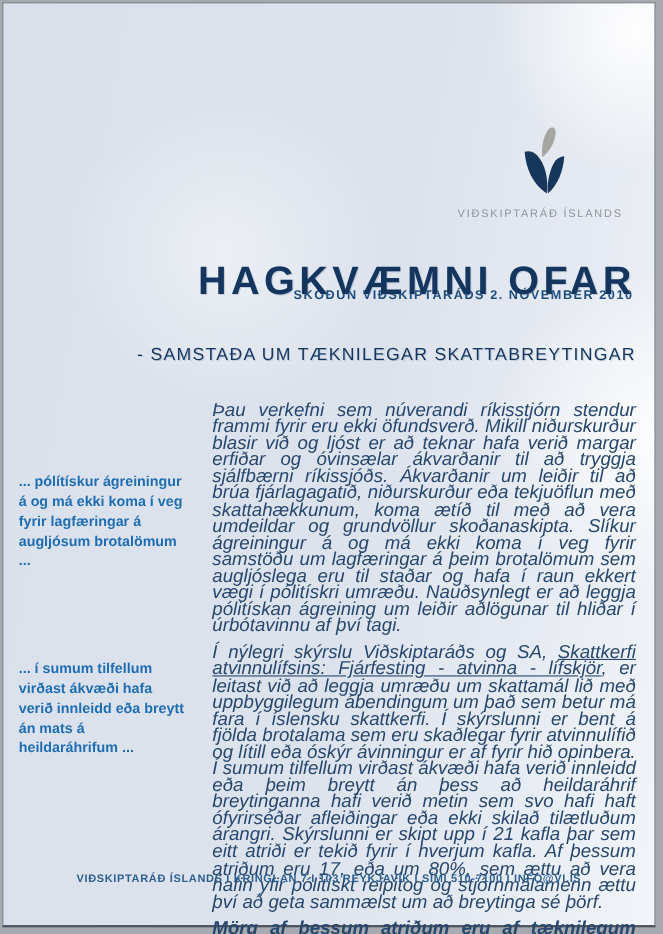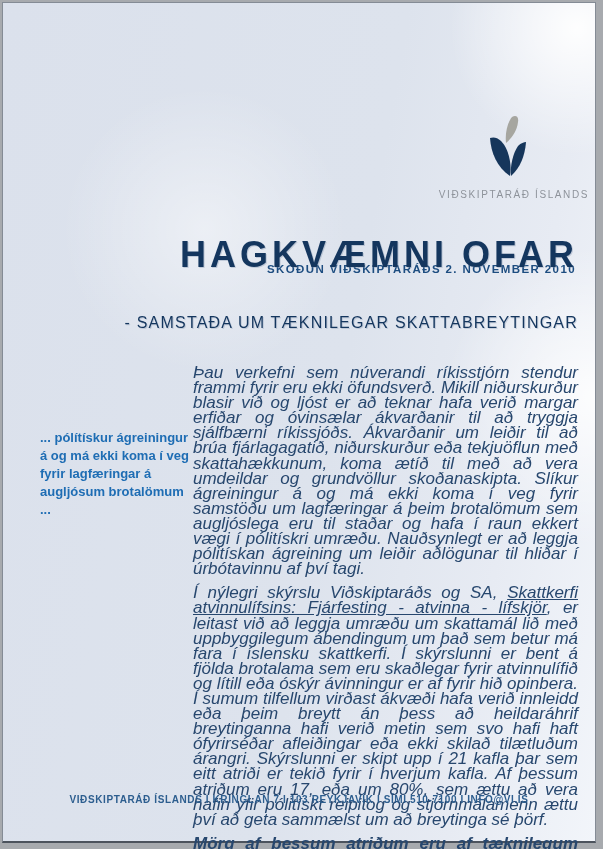--- a/index.html
+++ b/index.html
@@ -12,21 +12,21 @@
   .page{
     position:absolute;left:2px;top:2px;width:592px;height:838px;
     border:1px solid #848b95;
     border-bottom:2px solid #4c535d;
     background:
       radial-gradient(circle 170px at 97% 3%, rgba(255,255,255,.95), rgba(255,255,255,0) 75%),
       radial-gradient(circle 200px at 100% 47%, rgba(255,255,255,.85), rgba(255,255,255,0) 75%),
       radial-gradient(circle 190px at 34% 27%, rgba(255,255,255,.45), rgba(255,255,255,0) 75%),
       linear-gradient(100deg,#dbe1ec 0%,#dde3ed 55%,#e7ebf3 80%,#f2f5fa 100%);
   }
-  .logo-block{position:absolute;top:112px;right:6px;width:160px;text-align:right;}
+  .logo-block{position:absolute;top:112px;right:19px;width:160px;text-align:left;}
   .logo-block svg{display:block;margin:0 auto 10px auto;width:40px;height:64px;}
   .brand-name{
     font-size:10px;letter-spacing:1.6px;color:#8e939b;white-space:nowrap;
   }
   .kicker{
     position:absolute;top:214px;right:19px;
     color:#1d4d80;font-weight:bold;font-size:11.5px;letter-spacing:1.4px;
     white-space:nowrap;
     margin-top:46px;
   }
@@ -35,21 +35,21 @@
     color:#14365e;font-weight:bold;font-size:36px;line-height:30px;
     letter-spacing:4px;white-space:nowrap;
     text-shadow:1px 1px 0 rgba(120,140,170,.35);
   }
   .subtitle{
     position:absolute;top:311px;right:17px;
     color:#14365e;font-weight:normal;font-size:16px;letter-spacing:1.2px;
     white-space:nowrap;text-shadow:1px 1px 0 rgba(120,140,170,.3);
   }
   .margin-note{
-    position:absolute;left:37px;width:153px;
+    position:absolute;left:14px;width:153px;
     color:#1e6db4;font-weight:bold;font-size:13px;line-height:18px;
   }
   .margin-note.n1{top:426px;}
   .margin-note.n2{top:596px;}
   .body-col{
     position:absolute;left:190px;top:362px;width:385px;
     color:#27476e;font-style:italic;font-size:17px;line-height:15.1px;
     text-align:justify;
   }
   .body-col p{margin:0 0 9px 0;}
@@ -77,20 +77,21 @@
 
   <div class="kicker">SKOÐUN VIÐSKIPTARÁÐS 2. NÓVEMBER 2010</div>
 
   <div class="title">
     <div>HAGKVÆMNI OFAR</div>
   </div>
 
   <div class="subtitle">- SAMSTAÐA UM TÆKNILEGAR SKATTABREYTINGAR</div>
 
   <div class="margin-note n1">... pólítískur ágreiningur á og má ekki koma í veg fyrir lagfæringar á augljósum brotalömum ...</div>
+  <div class="margin-note n2">... í sumum tilfellum virðast ákvæði hafa verið innleidd eða breytt án mats á heildaráhrifum ...</div>
 
   <div class="body-col">
     <p>Þau verkefni sem núverandi ríkisstjórn stendur frammi fyrir eru ekki öfundsverð. Mikill niðurskurður blasir við og ljóst er að teknar hafa verið margar erfiðar og óvinsælar ákvarðanir til að tryggja sjálfbærni ríkissjóðs. Ákvarðanir um leiðir til að brúa fjárlagagatið, niðurskurður eða tekjuöflun með skattahækkunum, koma ætíð til með að vera umdeildar og grundvöllur skoðanaskipta. Slíkur ágreiningur á og má ekki koma í veg fyrir samstöðu um lagfæringar á þeim brotalömum sem augljóslega eru til staðar og hafa í raun ekkert vægi í pólitískri umræðu. Nauðsynlegt er að leggja pólitískan ágreining um leiðir aðlögunar til hliðar í úrbótavinnu af því tagi.</p>
     <p><span>Í nýlegri skýrslu Viðskiptaráðs og SA, </span><span class="report-link">Skattkerfi atvinnulífsins: Fjárfesting - atvinna - lífskjör</span><span>, er leitast við að leggja umræðu um skattamál lið með uppbyggilegum ábendingum um það sem betur má fara í íslensku skattkerfi. Í skýrslunni er bent á fjölda brotalama sem eru skaðlegar fyrir atvinnulífið og lítill eða óskýr ávinningur er af fyrir hið opinbera. Í sumum tilfellum virðast ákvæði hafa verið innleidd eða þeim breytt án þess að heildaráhrif breytinganna hafi verið metin sem svo hafi haft ófyrirséðar afleiðingar eða ekki skilað tilætluðum árangri. Skýrslunni er skipt upp í 21 kafla þar sem eitt atriði er tekið fyrir í hverjum kafla. Af þessum atriðum eru 17, eða um 80%, sem ættu að vera hafin yfir pólitískt reipitog og stjórnmálamenn ættu því að geta sammælst um að breytinga sé þörf.</span></p>
     <p class="bold-para">Mörg af þessum atriðum eru af tæknilegum toga en höfðu mun viðtækari áhrif en upphaflega var gert var ráð fyrir. Önnur varða séríslensk ákvæði, samræmingu við venjur í nágrannaríkjum eða margskattlagningu sem erfitt er að færa rök fyrir. Mörgum af þessum atriðum hefur nýlega verið breytt en önnur hafa verið við líði í fjölda ára og jafnvel áratugi.</p>
   </div>
 
   <div class="footer">VIÐSKIPTARÁÐ ÍSLANDS I KRINGLAN 7 I 103 REYKJAVÍK I SÍMI 510-7100 I INFO@VI.IS</div>
 
 </div>

